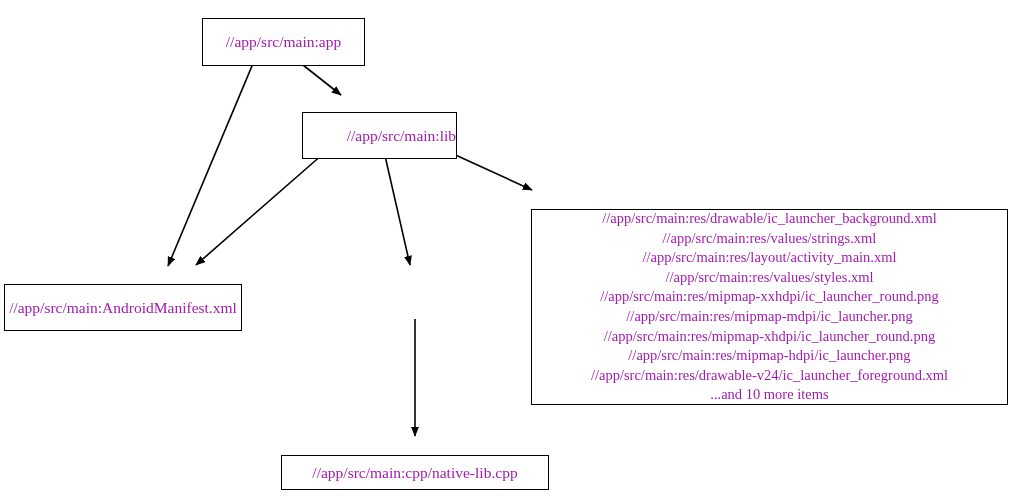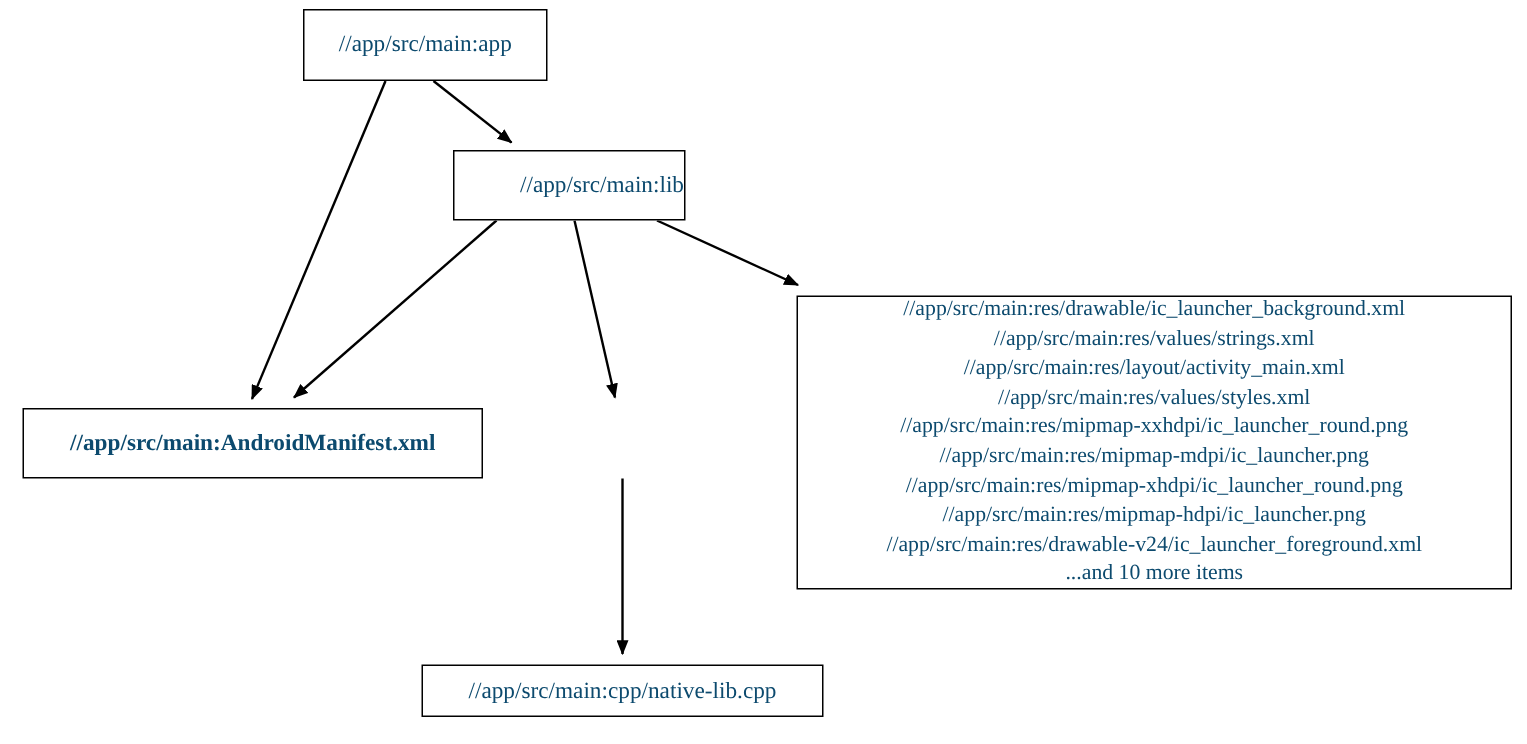--- a/index.html
+++ b/index.html
@@ -22,27 +22,28 @@
     top: 0;
     width: 1018px;
     height: 496px;
     pointer-events: none;
   }
   .node {
     position: absolute;
     box-sizing: border-box;
     border: 1px solid #000000;
     background: #ffffff;
-    color: #0c4a6e;
+    color: #a21caf;
     display: flex;
     align-items: center;
     justify-content: center;
     text-align: center;
     white-space: pre;
     line-height: 1.0;
+    margin-top: 12px;
   }
   .node-label {
     display: block;
     white-space: pre;
     text-align: center;
   }
   .node.single {
     font-size: 15.5px;
   }
   .node.multi {
@@ -77,21 +78,21 @@
   </svg>
 
   <div class="node single" style="left:202px; top:6px; width:163px; height:48px;">
     <span class="node-label">//app/src/main:app</span>
   </div>
 
   <div class="node single" style="left:302px; top:100px; width:155px; height:47px;justify-content:flex-end;">
     <span class="node-label">//app/src/main:lib</span>
   </div>
 
-  <div class="node single" style="left:15px; top:272px; width:307px; height:47px;font-weight:bold;">
+  <div class="node single" style="left:4px; top:272px; width:238px; height:47px;">
     <span class="node-label">//app/src/main:AndroidManifest.xml</span>
   </div>
 
 
   <div class="node single" style="left:281px; top:443px; width:268px; height:35px;">
     <span class="node-label">//app/src/main:cpp/native-lib.cpp</span>
   </div>
 
   <div class="node multi" style="left:531px; top:197px; width:477px; height:196px;">
     <span class="node-label">//app/src/main:res/drawable/ic_launcher_background.xml

